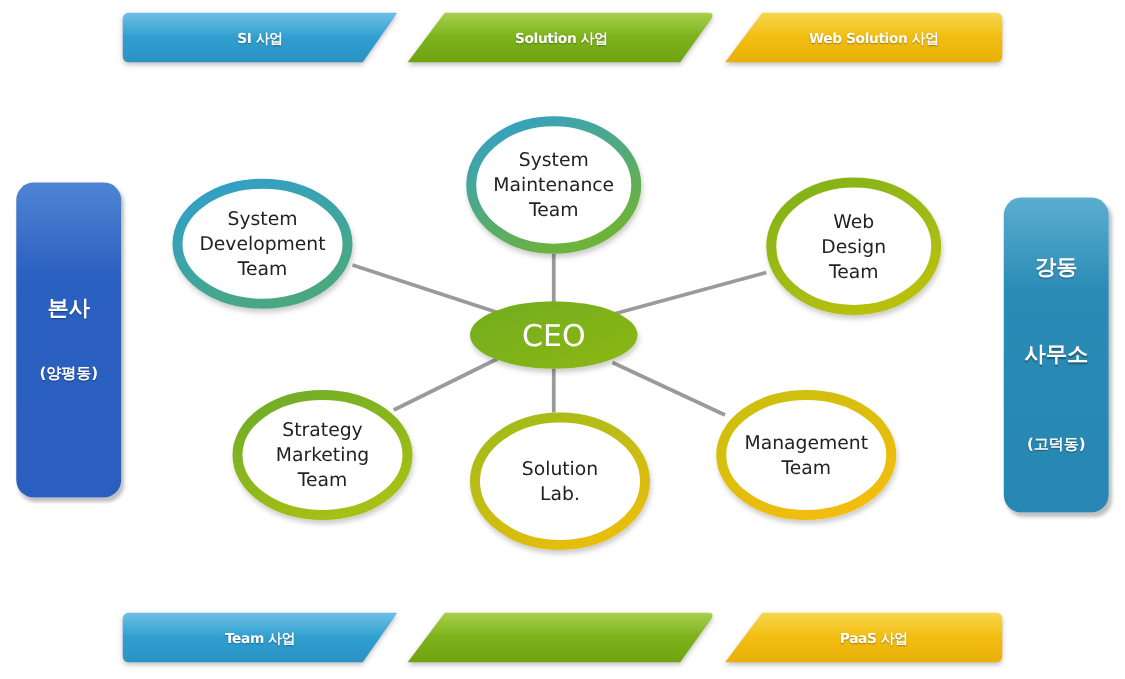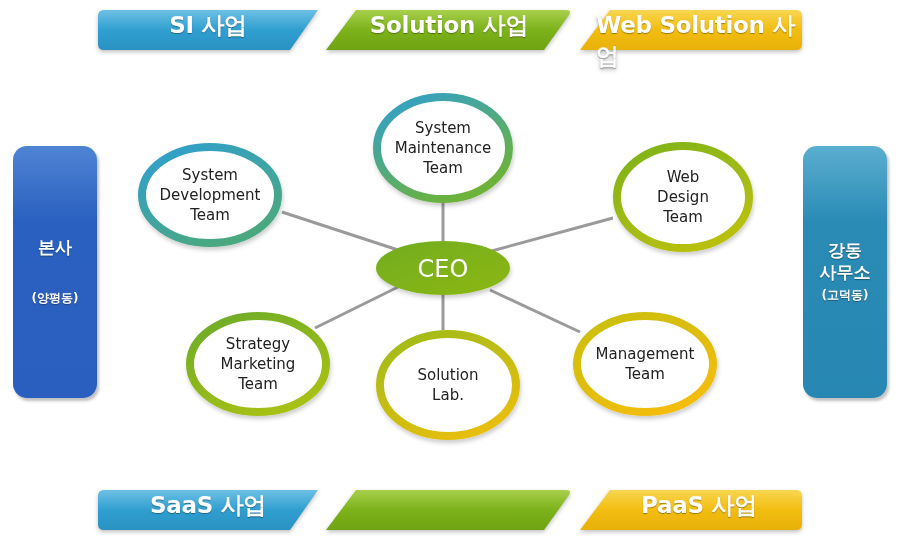--- a/index.html
+++ b/index.html
@@ -1,19 +1,19 @@
 <!DOCTYPE html>
 <html><head>
 <meta charset="utf-8">
 <style>
   html, body { margin:0; padding:0; background:#ffffff; }
   body { width:900px; height:543px; position:relative; overflow:hidden;
          font-family:"DejaVu Sans", "Liberation Sans", sans-serif; }
-  .banner { position:absolute; height:40px; display:flex; align-items:flex-start; justify-content:center;
-            color:#fff; font-weight:bold; font-size:23px; text-shadow:0 1px 1px rgba(0,0,0,0.35);
+  .banner { position:absolute; height:40px; display:flex; align-items:center; justify-content:center;
+            color:#fff; font-weight:bold; font-size:11px; text-shadow:0 1px 1px rgba(0,0,0,0.35);
             filter: drop-shadow(0 2px 2px rgba(0,0,0,0.25)); }
   .banner .bg { position:absolute; inset:0; z-index:0; }
   .banner span { position:relative; z-index:1; letter-spacing:-0.3px; }
   .side { position:absolute; width:84px; height:252px; border-radius:14px;
           display:flex; flex-direction:column; align-items:center; justify-content:center;
           color:#fff; font-weight:bold; text-shadow:0 1px 1px rgba(0,0,0,0.35);
           box-shadow: 2px 3px 3px rgba(0,0,0,0.25); }
   .side .big { font-size:17px; line-height:22px; }
   .side .small { font-size:12px; line-height:20px; margin-top:2px; }
   #diagram { position:absolute; left:0; top:0; width:900px; height:543px; }
@@ -60,39 +60,39 @@
       </defs>
     <path d="M30 0 H216 Q222 0 222 6 V34 Q222 40 216 40 H0 Z" fill="url(#gb3)"></path>
   </svg>
   <span style="padding-left:16px;">Web Solution 사업</span>
 </div>
 
 <div class="banner" style="left:98px; top:490px; width:220px;">
   <svg class="bg" width="220" height="40" viewBox="0 0 220 40">
     <path d="M6 0 H220 L192 40 H6 Q0 40 0 34 V6 Q0 0 6 0 Z" fill="url(#gb1)"></path>
   </svg>
-  <span>SaaS 사업</span>
+  <span>Team 사업</span>
 </div>
 <div class="banner" style="left:326px; top:490px; width:246px;">
   <svg class="bg" width="246" height="40" viewBox="0 0 246 40">
     <path d="M30 0 H240 Q246 0 243 5 L218 40 H0 Z" fill="url(#gb2)"></path>
   </svg>
 </div>
 <div class="banner" style="left:580px; top:490px; width:222px;">
   <svg class="bg" width="222" height="40" viewBox="0 0 222 40">
     <path d="M30 0 H216 Q222 0 222 6 V34 Q222 40 216 40 H0 Z" fill="url(#gb3)"></path>
   </svg>
   <span style="padding-left:16px;">PaaS 사업</span>
 </div>
 
 <div class="side" style="left:13px; top:146px; background:linear-gradient(180deg,#4f84d4 0%,#2a60c0 30%,#2a5fbf 100%);gap:28px;">
   <div class="big">본사</div>
   <div class="small">(양평동)</div>
 </div>
-<div class="side" style="left:803px; top:146px; background:linear-gradient(180deg,#5aaed0 0%,#2a8bb5 30%,#2787b2 100%);">
+<div class="side" style="left:803px; top:158px; background:linear-gradient(180deg,#5aaed0 0%,#2a8bb5 30%,#2787b2 100%);gap:48px;">
   <div class="big">강동</div>
   <div class="big">사무소</div>
   <div class="small">(고덕동)</div>
 </div>
 
 <svg id="diagram" width="900" height="543" viewBox="0 0 900 543">
   <defs>
     <linearGradient id="ceoGrad" x1="0" y1="0" x2="1" y2="1">
       <stop offset="0" stop-color="#72ad22"></stop>
         <stop offset="1" stop-color="#8cb712"></stop>

